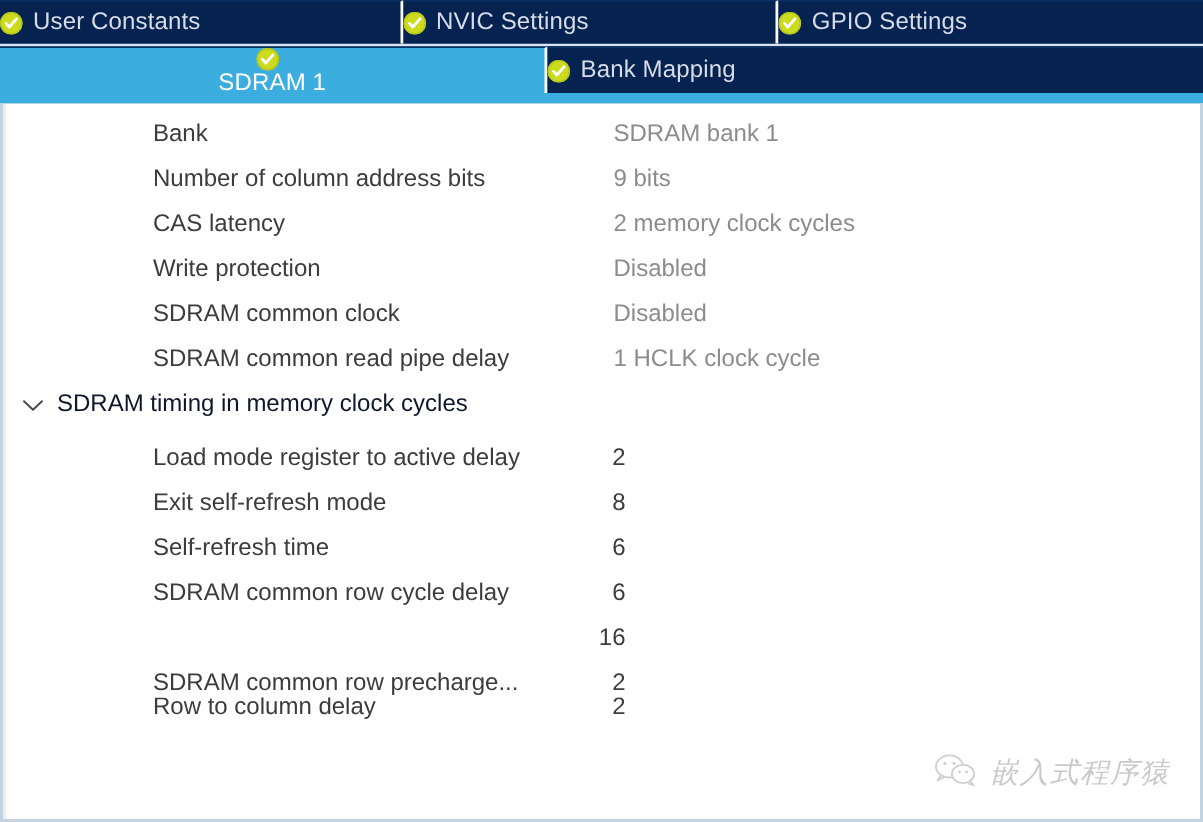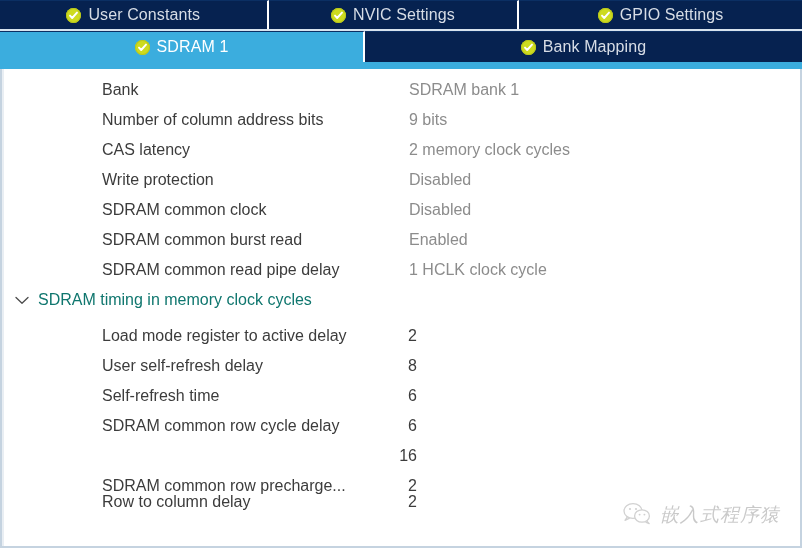--- a/index.html
+++ b/index.html
@@ -35,38 +35,38 @@
     height: 31px;
     background: #062250;
     box-sizing: border-box;
   }
   .tabrow.row1 { border-bottom: 2px solid #d7e3ee; }
   .tabrow.row2 { height: 31px; }
 
   .tab {
     display: flex;
     align-items: center;
-    justify-content: center;
     color: #d7dde6;
     font-size: 16px;
     letter-spacing: .1px;
     background: #062250;
     box-sizing: border-box;
     border-right: 2px solid #ffffff;
     border-top: 1px solid #0b2f63;
     height: 100%;
     white-space: nowrap;
     overflow: hidden;
     cursor: default;
   }
   .tab:last-child { border-right: none; }
 
   .tab.active {
     background: #3badde;
     color: #ffffff;
+    flex-direction: column;
   }
 
   .tab-label { display:inline-block; }
 
   .chk {
     width: 15px;
     height: 15px;
     border-radius: 50%;
     background: #cddb1f;
     display: inline-flex;
@@ -125,21 +125,21 @@
     left: 407px;
     white-space: nowrap;
   }
 
   
   .section-row {
     height: 30px;
     display: flex;
     align-items: center;
     font-size: 16px;
-    color: #0f766e;
+    color: #0f172a;
     padding-left: 12px;
     box-sizing: border-box;
   }
   .chevron {
     width: 16px;
     height: 16px;
     margin-right: 8px;
     display: inline-flex;
     align-items: center;
     justify-content: center;
@@ -269,45 +269,41 @@
       <span class="lbl">CAS latency</span>
       <span class="val">2 memory clock cycles</span>
     </div>
     <div class="row">
       <span class="lbl">Write protection</span>
       <span class="val">Disabled</span>
     </div>
     <div class="row">
       <span class="lbl">SDRAM common clock</span>
       <span class="val">Disabled</span>
-    </div>
-    <div class="row">
-      <span class="lbl">SDRAM common burst read</span>
-      <span class="val">Enabled</span>
     </div>
     <div class="row">
       <span class="lbl">SDRAM common read pipe delay</span>
       <span class="val">1 HCLK clock cycle</span>
     </div>
 
     <div class="section-row">
       <span class="chevron">
         <svg width="14" height="9" viewBox="0 0 14 9">
             <path d="M1 1.5 L7 7.2 L13 1.5" stroke="#4b4b4b" stroke-width="1.3" fill="none" stroke-linecap="round" stroke-linejoin="round"></path>
           </svg>
       </span>
       <span class="section-title">SDRAM timing in memory clock cycles</span>
     </div>
 
     <div class="subrow">
       <span class="sub-lbl">Load mode register to active delay</span>
       <span class="sub-val">2</span>
     </div>
     <div class="subrow">
-      <span class="sub-lbl">User self-refresh delay</span>
+      <span class="sub-lbl">Exit self-refresh mode</span>
       <span class="sub-val">8</span>
     </div>
     <div class="subrow">
       <span class="sub-lbl">Self-refresh time</span>
       <span class="sub-val">6</span>
     </div>
     <div class="subrow">
       <span class="sub-lbl">SDRAM common row cycle delay</span>
       <span class="sub-val">6</span>
     </div>

